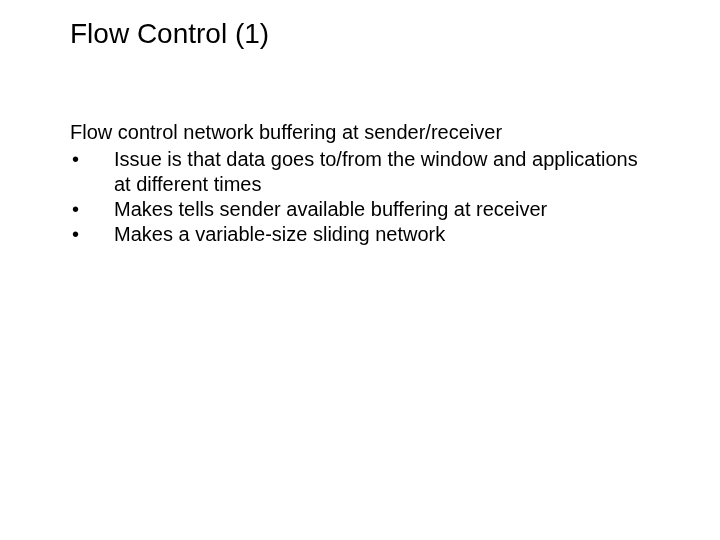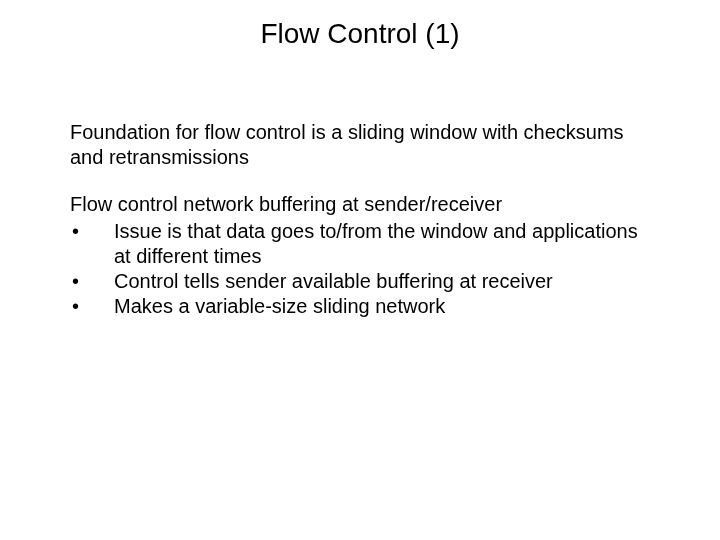--- a/index.html
+++ b/index.html
@@ -12,21 +12,20 @@
     color: #000000;
   }
   .slide {
     box-sizing: border-box;
     width: 720px;
     height: 540px;
     padding: 18px 70px 0 70px;
     position: relative;
   }
   .title {
-    text-align: center;
     font-size: 28px;
     font-weight: 400;
     margin: 0 0 70px 0;
   }
   .body {
     font-size: 20px;
     line-height: 1.25;
   }
   .para {
     margin: 0 0 22px 0;
@@ -55,34 +54,33 @@
   }
 </style>
 </head>
 <body>
 
 <div class="slide">
   <h1 class="title">Flow Control (1)</h1>
 
   <div class="body">
 
-    <p class="para">Foundation for flow control is a sliding window with checksums and retransmissions</p>
 
     <div class="para" style="margin-bottom:0;">
       <span class="lead-underline">Flow control</span><span> network buffering at sender/receiver</span>
     </div>
 
     <ul class="bullets">
       <li>
         <span class="dot">•</span>
         <span class="txt">Issue is that data goes to/from the window and applications at different times</span>
       </li>
       <li>
         <span class="dot">•</span>
-        <span class="txt">Control tells sender available buffering at receiver</span>
+        <span class="txt">Makes tells sender available buffering at receiver</span>
       </li>
       <li>
         <span class="dot">•</span>
         <span class="txt">Makes a variable-size sliding network</span>
       </li>
     </ul>
 
   </div>
 </div>
 

